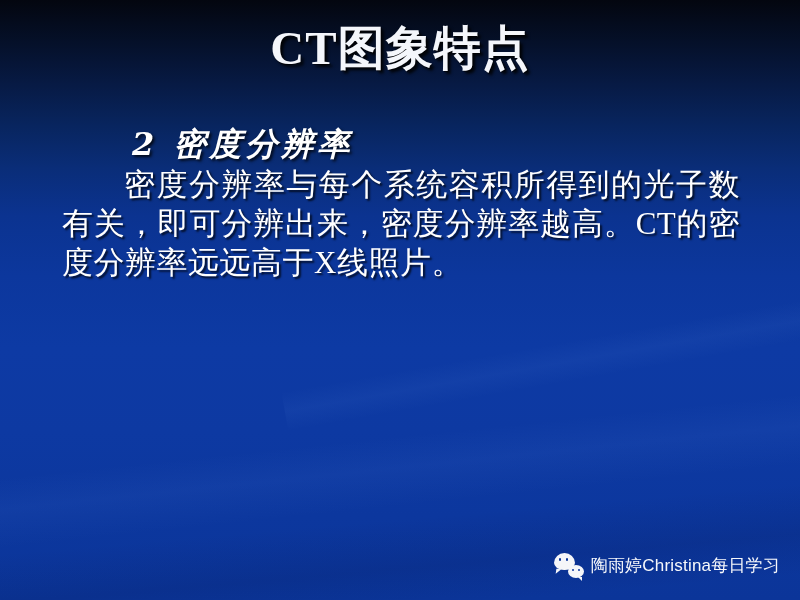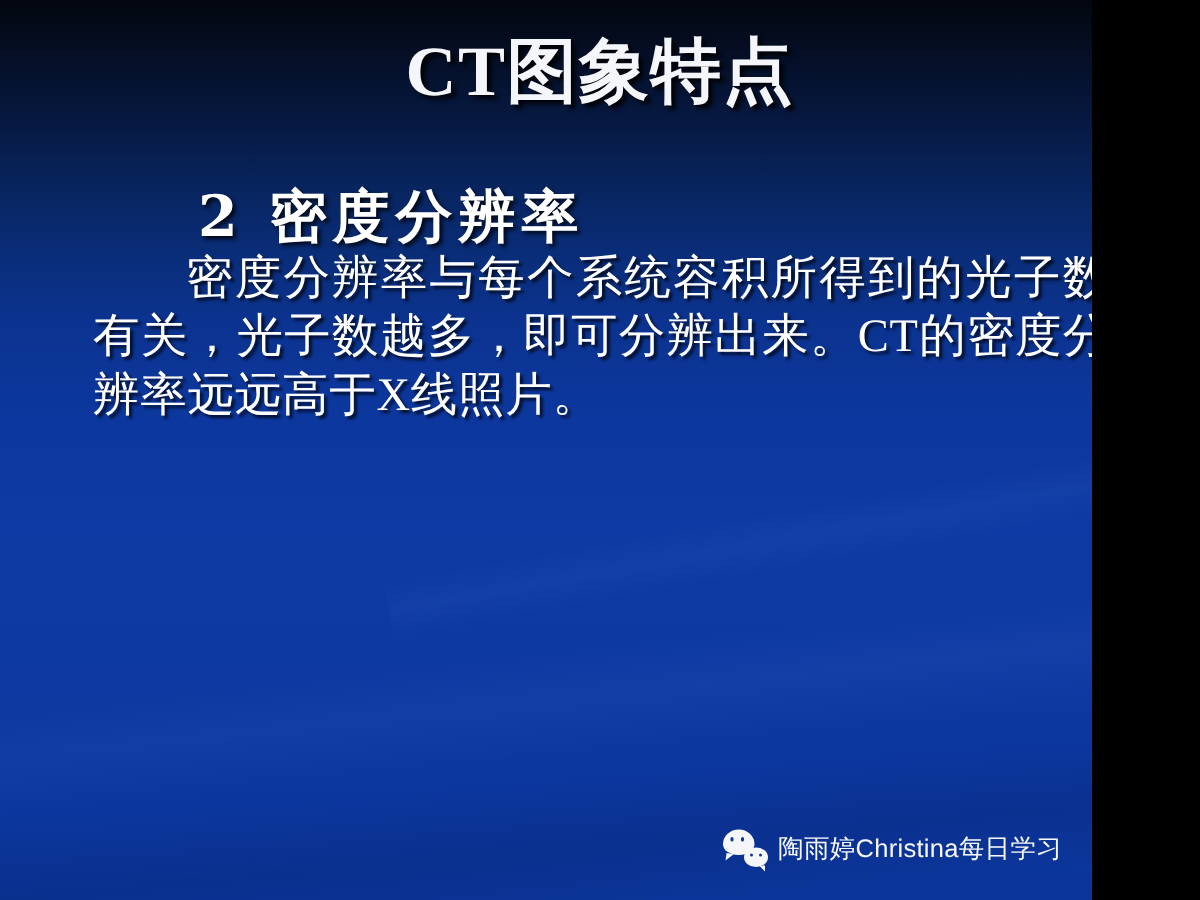--- a/index.html
+++ b/index.html
@@ -2,21 +2,21 @@
 <html><head>
 <meta charset="utf-8">
 <style>
   html, body {
     margin: 0;
     padding: 0;
     background: #000;
   }
   #slide {
     position: relative;
-    width: 728px;
+    width: 800px;
     height: 600px;
     overflow: hidden;
     font-family: "Liberation Serif", "DejaVu Serif", serif;
     background:
       linear-gradient(to bottom,
         #03060f 0%,
         #051029 7%,
         #071a44 14%,
         #08255f 21%,
         #0a2d78 28%,
@@ -86,23 +86,24 @@
 
   #body-block {
     position: absolute;
     top: 124px;
     left: 40px;
     width: 720px;
   }
 
   #subheading {
     font-family: "DejaVu Serif", "Liberation Serif", serif;
-    font-size: 38px;
+    font-size: 32px;
     line-height: 40px;
     font-weight: 700;
+    font-style: italic;
     color: #ffffff;
     padding-left: 92px;
     letter-spacing: 4px;
     text-shadow: 2px 2px 3px rgba(0,0,0,0.8);
     white-space: nowrap;
   }
 
   .para {
     font-family: "Liberation Serif", "DejaVu Serif", serif;
     font-size: 31px;
@@ -201,21 +202,21 @@
   <div id="sheen-c"></div>
   <div id="sheen-b"></div>
 
   <div id="title">CT图象特点</div>
 
   <div id="body-block">
 
     <div id="subheading">2  密度分辨率</div>
 
 
-    <p id="para-2" class="para">密度分辨率与每个系统容积所得到的光子数有关，光子数越多，即可分辨出来。CT的密度分辨率远远高于X线照片。</p>
+    <p id="para-2" class="para">密度分辨率与每个系统容积所得到的光子数有关，即可分辨出来，密度分辨率越高。CT的密度分辨率远远高于X线照片。</p>
 
   </div>
 
   <div id="watermark">
     <span id="wechat-icon">
       <span class="bub-big"></span>
       <span class="bub-small"></span>
       <span class="dot d1"></span>
       <span class="dot d2"></span>
       <span class="dot d3"></span>

